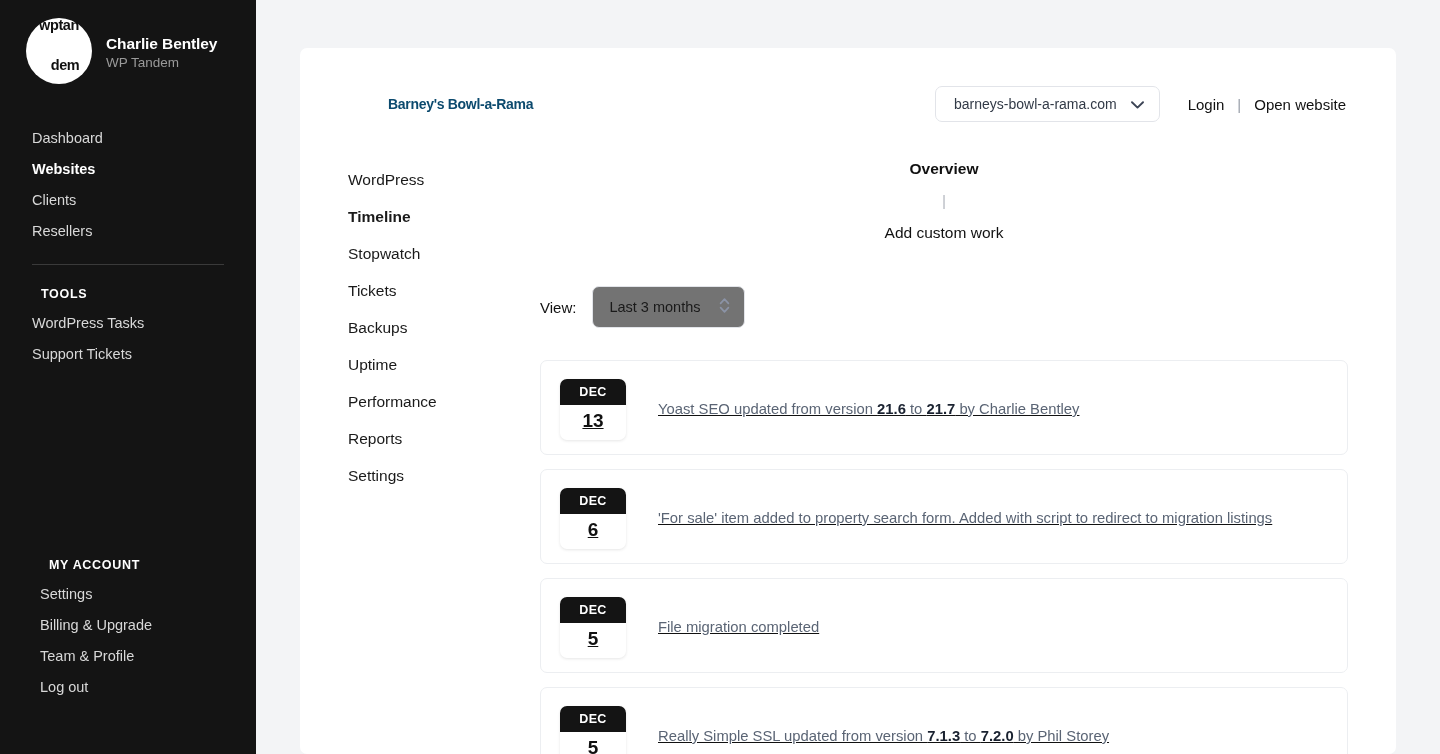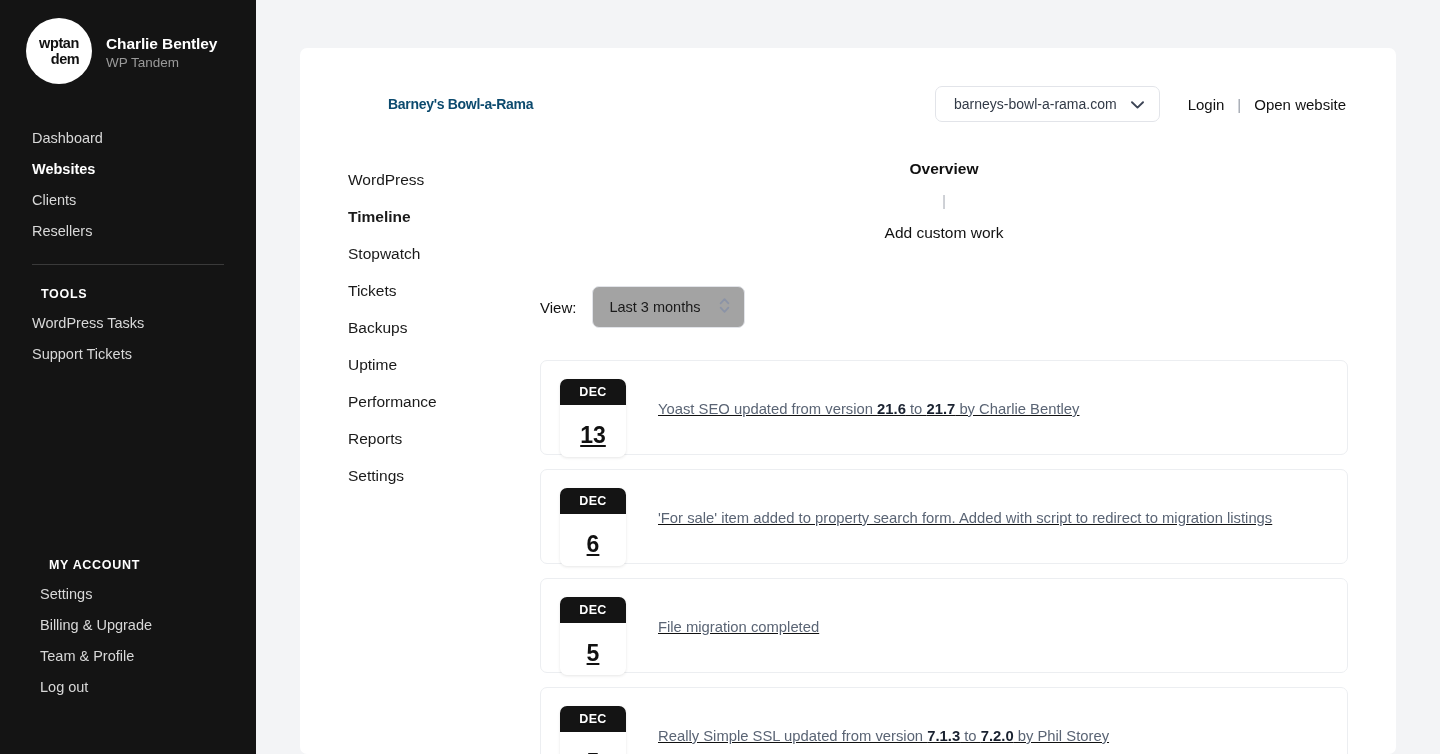--- a/index.html
+++ b/index.html
@@ -44,22 +44,22 @@
   .brand-logo {
     width: 66px;
     height: 66px;
     min-width: 66px;
     border-radius: 50%;
     background: #ffffff;
     color: #111111;
     display: flex;
     flex-direction: column;
     align-items: center;
-    justify-content: center;
     line-height: 1.0;
+    gap: 24px;
   }
   .brand-logo .lg1 {
     font-size: 14.5px;
     font-weight: 700;
     letter-spacing: -0.4px;
   }
   .brand-logo .lg2 {
     font-size: 14.5px;
     font-weight: 700;
     letter-spacing: -0.4px;
@@ -223,21 +223,21 @@
   }
   .view-label { font-size: 15px; color: #111111; }
 
   .view-select {
     display: flex;
     align-items: center;
     gap: 18px;
     border: 1px solid #e2e4e9;
     border-radius: 7px;
     padding: 10px 14px 10px 16px;
-    background: #a3a3a3;
+    background: #737373;
     cursor: pointer;
     font-size: 14.5px;
     color: #1a1a1a;
   }
 
   
   .timeline { margin-top: 32px; }
 
   .tl-card {
     position: relative;
@@ -264,25 +264,24 @@
     background: #141414;
     color: #ffffff;
     font-size: 12.5px;
     font-weight: 700;
     letter-spacing: 0.4px;
     text-align: center;
     padding: 6px 0 6px 0;
   }
   .date-badge .dd {
     color: #111111;
-    font-size: 23px;
+    font-size: 19px;
     font-weight: 700;
     text-align: center;
     padding: 5px 0 8px 0;
-    margin-top: 12px;
   }
 
   .tl-text {
     font-size: 14.8px;
     color: #5a6474;
     line-height: 1.4;
     padding: 38px 24px 0 32px;
   }
   .tl-text b { color: #1a2230; font-weight: 700; }
 

